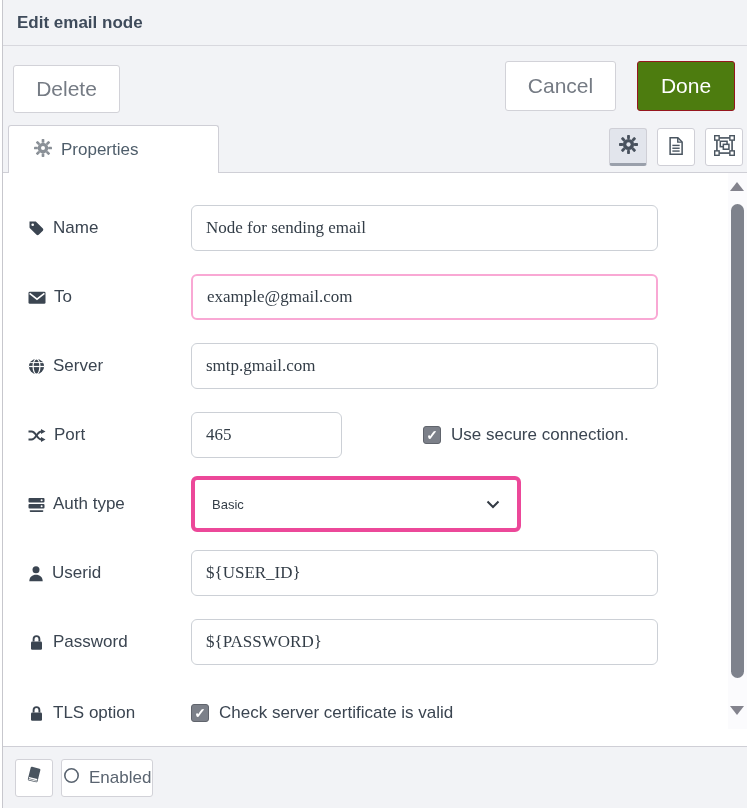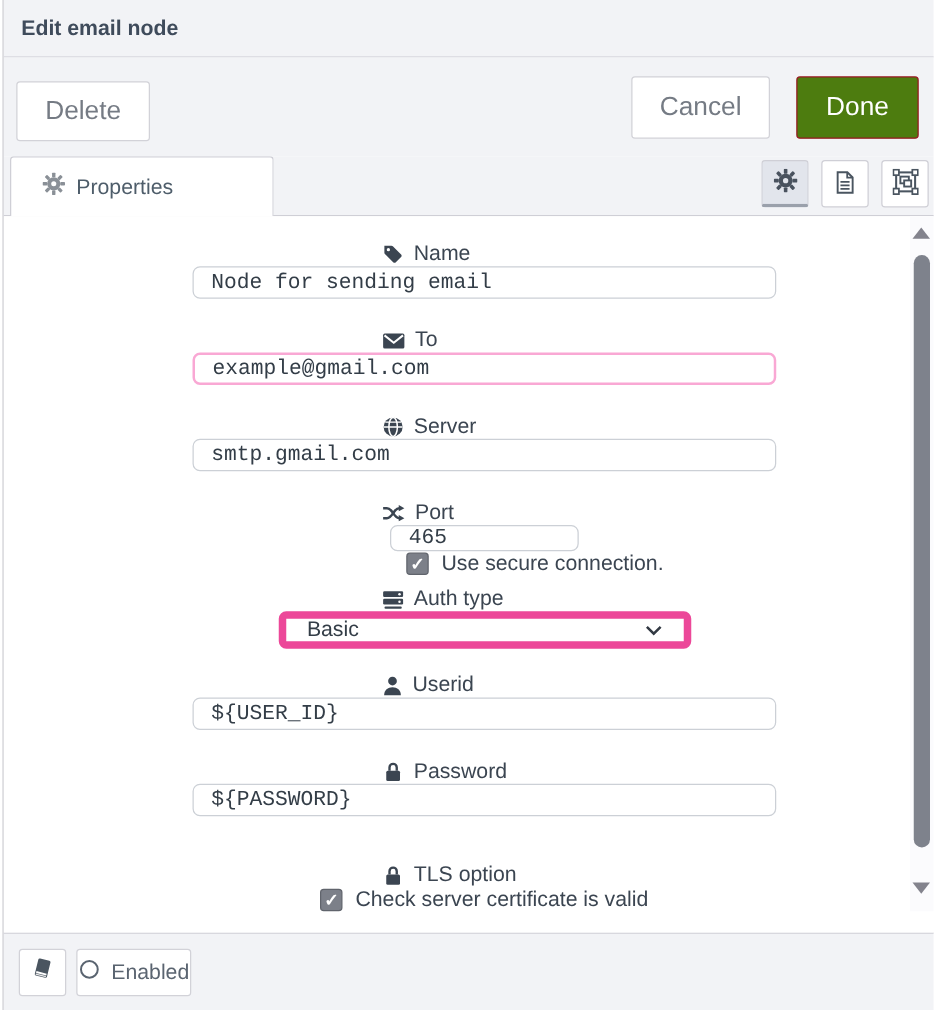--- a/index.html
+++ b/index.html
@@ -49,34 +49,34 @@
     width:38px; height:38px; background:#fff; border:1px solid #cfcfd6;
     border-radius:3px; display:flex; align-items:center; justify-content:center;
     cursor:pointer; padding:0;
   }
   .icon-btn.selected {
     background:#e2e5ec; border-bottom:3px solid #9aa0ab;
   }
 
   
   .form-area { position:relative; height:573px; background:#fff; overflow:hidden; padding-top:20px; }
-  .form-row { display:flex; align-items:center; margin:0 0 23px 25px; height:46px;flex-direction:column; }
+  .form-row { display:flex; align-items:center; margin:12px 0 23px 25px; height:46px; }
   .row-label { width:163px; display:flex; align-items:center; gap:8px; font-size:17px; color:#3b4551; flex-shrink:0; }
   .row-label .lbl-icon { display:flex; flex-shrink:0; }
   .txt-input {
     width:467px; height:46px; border:1px solid #ccd0d6; border-radius:6px;
-    font-size:17px; color:#333d47; padding:0 14px; font-family:Liberation Mono, monospace;
+    font-size:17px; color:#333d47; padding:0 14px; font-family:Liberation Serif, serif;
     background:#fff; outline:none;
   }
   .txt-input.focused { border:2px solid #f9a8d4; }
   .txt-input.small { width:151px; }
   .fake-select {
-    width:330px; height:30px; border:6px solid #ec4899; border-radius:6px;
+    width:330px; height:56px; border:4px solid #ec4899; border-radius:6px;
     display:flex; align-items:center; justify-content:space-between;
-    padding:0 17px; font-size:17px; color:#333d47; cursor:pointer; background:#fff;
+    padding:0 17px; font-size:13px; color:#333d47; cursor:pointer; background:#fff;
   }
   .check-group { display:flex; align-items:center; gap:10px; font-size:17px; color:#3b4551; }
   .check-group.after-port { margin-left:81px; }
   .checkbox {
     width:18px; height:18px; background:#7c8089; border:1px solid #60646c;
     border-radius:3px; color:#fff; font-size:14px; font-weight:bold;
     display:flex; align-items:center; justify-content:center; cursor:pointer;
     line-height:1;
   }
   .row-tls { margin-top:37px; height:22px; margin-bottom:0; }

